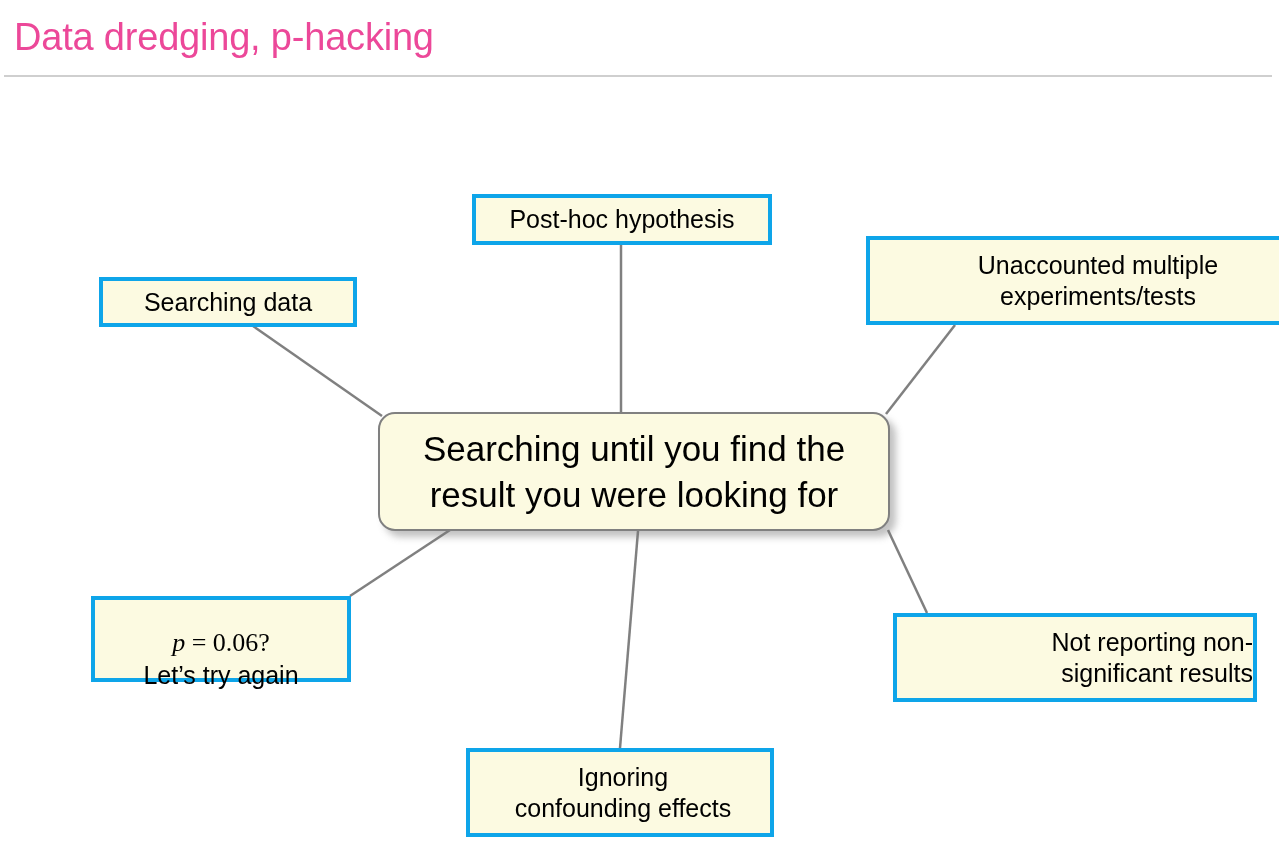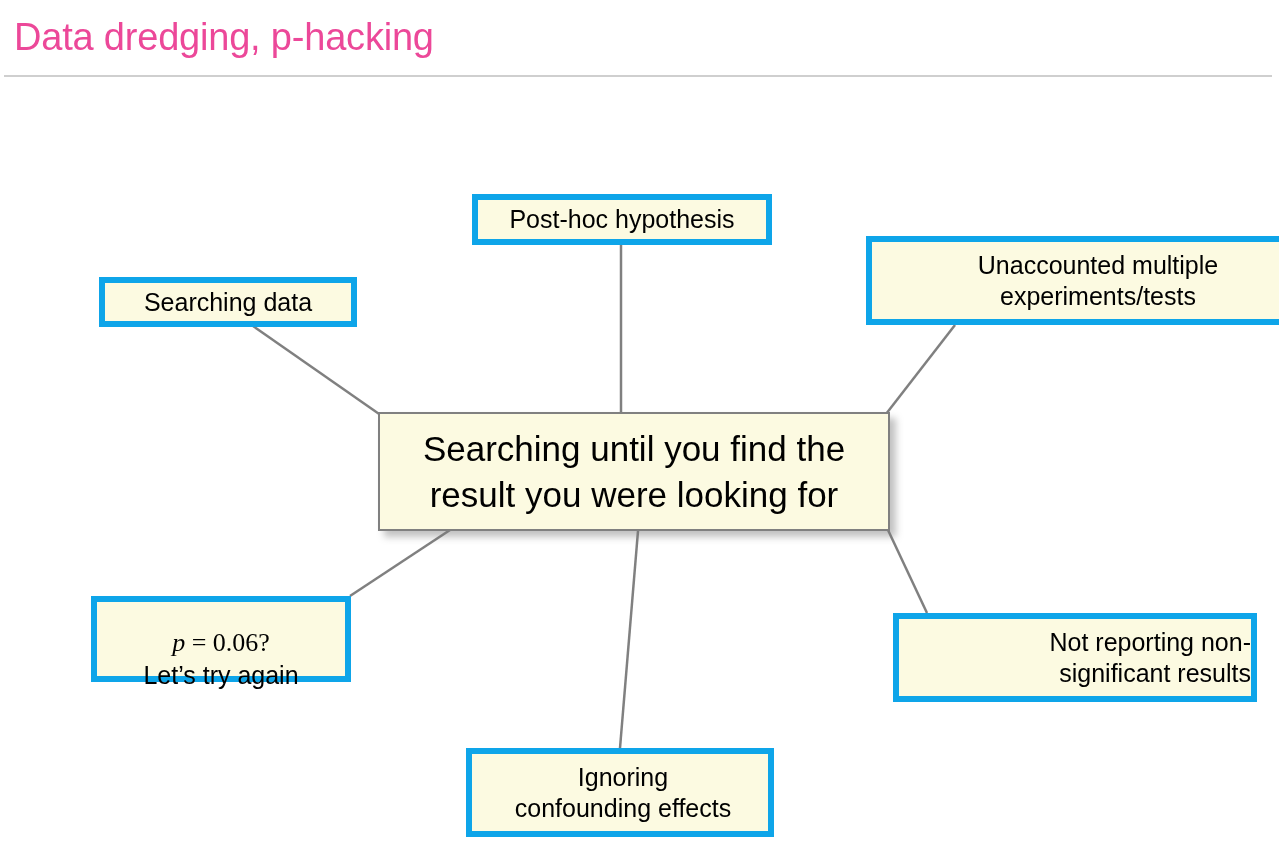--- a/index.html
+++ b/index.html
@@ -52,21 +52,21 @@
     width: 1279px;
     height: 855px;
     pointer-events: none;
   }
 
   
   .node {
     position: absolute;
     box-sizing: border-box;
     background: #fcfae1;
-    border: 6px solid #0ea5e9;
+    border: 4px solid #0ea5e9;
     display: flex;
     align-items: center;
     justify-content: center;
     text-align: center;
     color: #000000;
     font-family: "Liberation Sans", sans-serif;
   }
   .node .node-text {
     display: block;
     width: 100%;
@@ -122,21 +122,21 @@
 
     <line x1="382" y1="416" x2="253" y2="326" stroke="#808080" stroke-width="2.5"></line>
 
     <line x1="450" y1="530" x2="350" y2="596" stroke="#808080" stroke-width="2.5"></line>
 
     <line x1="638" y1="531" x2="620" y2="748" stroke="#808080" stroke-width="2.5"></line>
 
     <line x1="888" y1="530" x2="927" y2="613" stroke="#808080" stroke-width="2.5"></line>
   </svg>
 
-  <div class="node" id="node-center" style="left:378px; top:412px; width:512px; height:119px;">
+  <div class="node" id="node-center" style="left:378px; top:412px; width:512px; height:119px;border-radius:17px;">
     <span class="node-text">Searching until you find the
 result you were looking for</span>
   </div>
 
   <div class="node leaf-node" style="left:472px; top:194px; width:300px; height:51px;">
     <span class="node-text">Post-hoc hypothesis</span>
   </div>
 
   <div class="node leaf-node" style="left:866px; top:236px; width:427px; height:89px;padding-left:37px;">
     <span class="node-text">Unaccounted multiple

